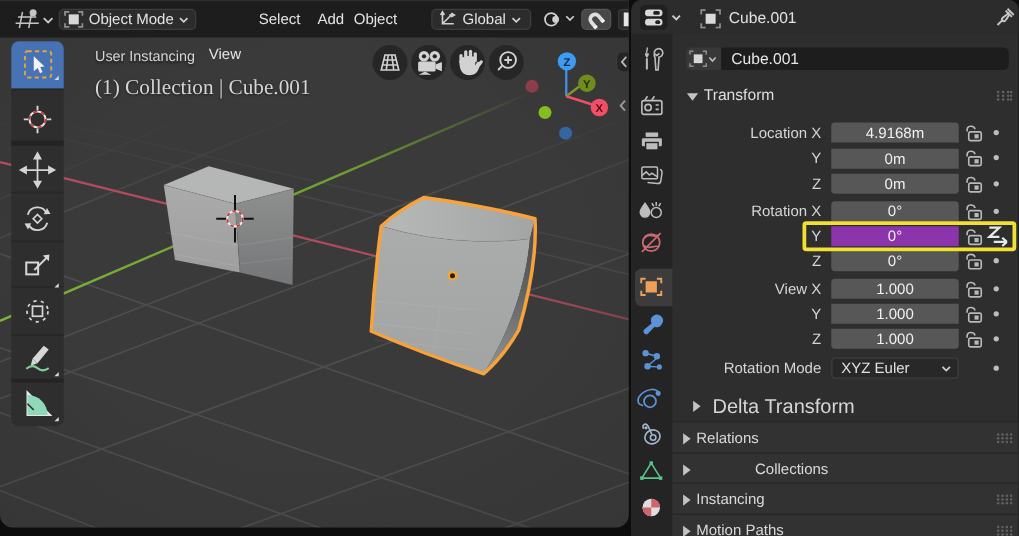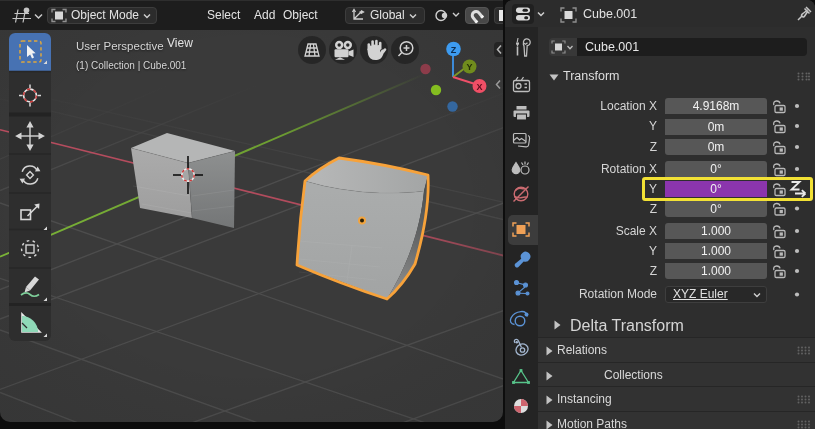--- a/index.html
+++ b/index.html
@@ -182,22 +182,22 @@
   <svg class="abs" style="left:468px;top:8px" width="18" height="17" viewBox="0 0 18 17">
     <g transform="rotate(-40 9 8.5)">
       <path d="M5.2,12 L5.2,7 A3.8,3.8 0 0 1 12.8,7 L12.8,12" stroke="#dedede" stroke-width="3" fill="none"></path>
       <path d="M3.7,12.2 L6.7,12.2 M11.3,12.2 L14.3,12.2" stroke="#f5f5f5" stroke-width="2.2" fill="none"></path>
     </g>
   </svg>
   <div class="abs" style="left:494px;top:7px;width:9px;height:17px;background:#2c2c2c;border:1px solid #3d3d3d;border-right:none;border-radius:4px 0 0 4px;box-sizing:border-box;">
     <div class="abs" style="right:0;top:2px;width:4px;height:11px;background:#e6e6e6;"></div>
   </div>
 
-  <div class="abs" style="left:76px;top:40px;color:#d6d6d6;font-size:11.5px;text-shadow:0 1px 2px #00000088;">User Perspective</div>
-  <div class="abs" style="left:76px;top:60px;color:#d6d6d6;font-size:10px;text-shadow:0 1px 2px #00000088;">(1) Collection | Cube.001</div>
+  <div class="abs" style="left:76px;top:40px;color:#d6d6d6;font-size:11.5px;text-shadow:0 1px 2px #00000088;">User Instancing</div>
+  <div class="abs" style="left:76px;top:60px;color:#d6d6d6;font-size:17px;text-shadow:0 1px 2px #00000088;font-family:Liberation Serif, serif;">(1) Collection | Cube.001</div>
 
   <svg class="abs" style="left:296px;top:34px" width="126" height="32" viewBox="0 0 126 32">
     <g fill="#232323" fill-opacity="0.85">
       <circle cx="16" cy="16" r="14"></circle>
         <circle cx="47" cy="16" r="14"></circle>
         <circle cx="78" cy="16" r="14"></circle>
         <circle cx="109" cy="16" r="14"></circle>
     </g>
     <g stroke="#d2d2d2" stroke-width="1.3" fill="none">
       <path d="M12,10 L20,10 L23,22 L9,22 Z M14.6,10 L13,22 M17.4,10 L19,22 M10.8,14 L21.2,14 M10,18 L22,18"></path>
@@ -456,21 +456,21 @@
     </g>
   </svg>
 
   <div id="rows">
     <div class="lbl" style="right:158px;top:99px;">Location X</div>
     <div class="lbl" style="right:158px;top:119px;">Y</div>
     <div class="lbl" style="right:158px;top:140px;">Z</div>
     <div class="lbl" style="right:158px;top:162px;margin-left:44px;">Rotation X</div>
     <div class="lbl" style="right:158px;top:182px;">Y</div>
     <div class="lbl" style="right:158px;top:202px;">Z</div>
-    <div class="lbl" style="right:158px;top:224px;">Scale X</div>
+    <div class="lbl" style="right:158px;top:224px;">View X</div>
     <div class="lbl" style="right:158px;top:244px;">Y</div>
     <div class="lbl" style="right:158px;top:264px;">Z</div>
     <div class="lbl" style="right:158px;top:287px;">Rotation Mode</div>
 
     <div class="field" style="top:98px;border-radius:3px 3px 0 0;">4.9168m</div>
     <div class="field" style="top:118.5px;">0m</div>
     <div class="field" style="top:139px;border-radius:0 0 3px 3px;">0m</div>
     <div class="field" style="top:161px;border-radius:3px 3px 0 0;">0°</div>
     <div class="field" style="top:181px;background:#8b35ad;">0°</div>
     <div class="field" style="top:201px;border-radius:0 0 3px 3px;">0°</div>
@@ -507,21 +507,21 @@
       <use href="#dt" x="26" y="198.5"></use>
     </svg>
 
     <div class="abs" style="left:136.5px;top:176.5px;width:171px;height:24px;border:3px solid #f2e135;border-radius:3px;box-sizing:border-box;"></div>
 
     <svg class="abs" style="left:283px;top:179px" width="22" height="20" viewBox="0 0 22 20">
       <path d="M3.5,3 L11.5,3 L3.5,10.5 L11.5,10.5" stroke="#e9e9e9" stroke-width="1.8" fill="none"></path>
       <path d="M7,14.5 L17.5,14.5 M17.5,14.5 L13.8,11.2 M17.5,14.5 L13.8,17.8" stroke="#e9e9e9" stroke-width="1.8" fill="none"></path>
     </svg>
 
-    <div class="abs" style="left:160px;top:286px;width:102px;height:17px;background:#282828;border:1px solid #3e3e3e;border-radius:3px;box-sizing:border-box;color:#e0e0e0;font-size:12px;line-height:15px;padding-left:7px;text-decoration:underline;">XYZ Euler</div>
+    <div class="abs" style="left:160px;top:286px;width:102px;height:17px;background:#282828;border:1px solid #3e3e3e;border-radius:3px;box-sizing:border-box;color:#e0e0e0;font-size:12px;line-height:15px;padding-left:7px;">XYZ Euler</div>
     <svg class="abs chev" style="left:248px;top:291px" viewBox="0 0 8 8">
         <path d="M1,2.5 L4,5.5 L7,2.5" stroke="#cfcfcf" stroke-width="1.4" fill="none"></path>
       </svg>
 
     <svg class="abs" style="left:48px;top:320px" width="8" height="10" viewBox="0 0 8 10">
         <path d="M1.5,0.5 L1.5,9.5 L7.5,5 Z" fill="#c3c3c3"></path>
       </svg>
     <div class="abs" style="left:65px;top:317px;color:#d5d5d5;font-size:16px;">Delta Transform</div>
   </div>
 

